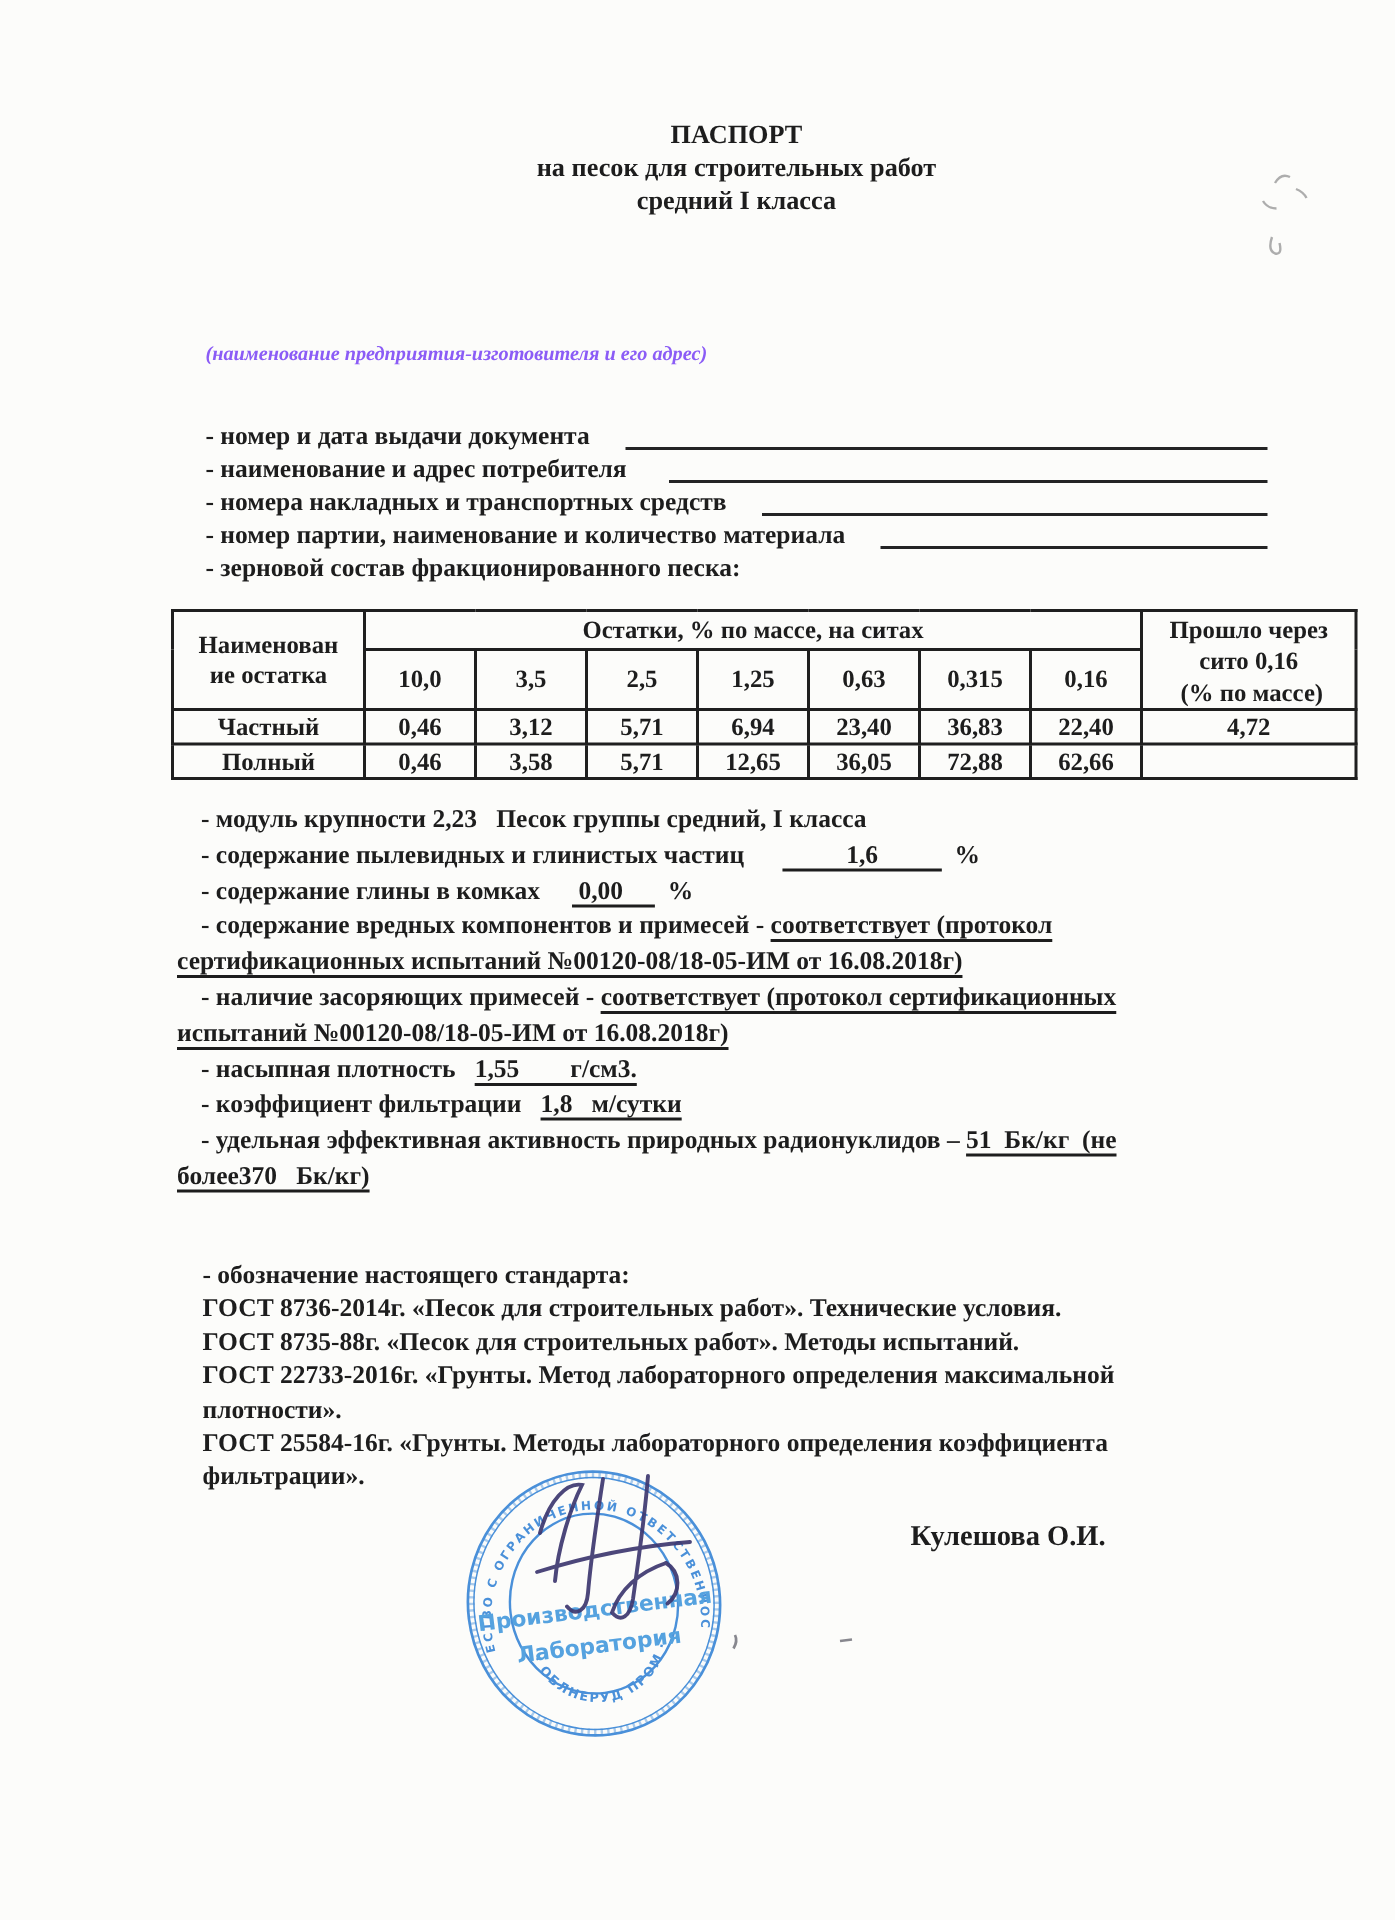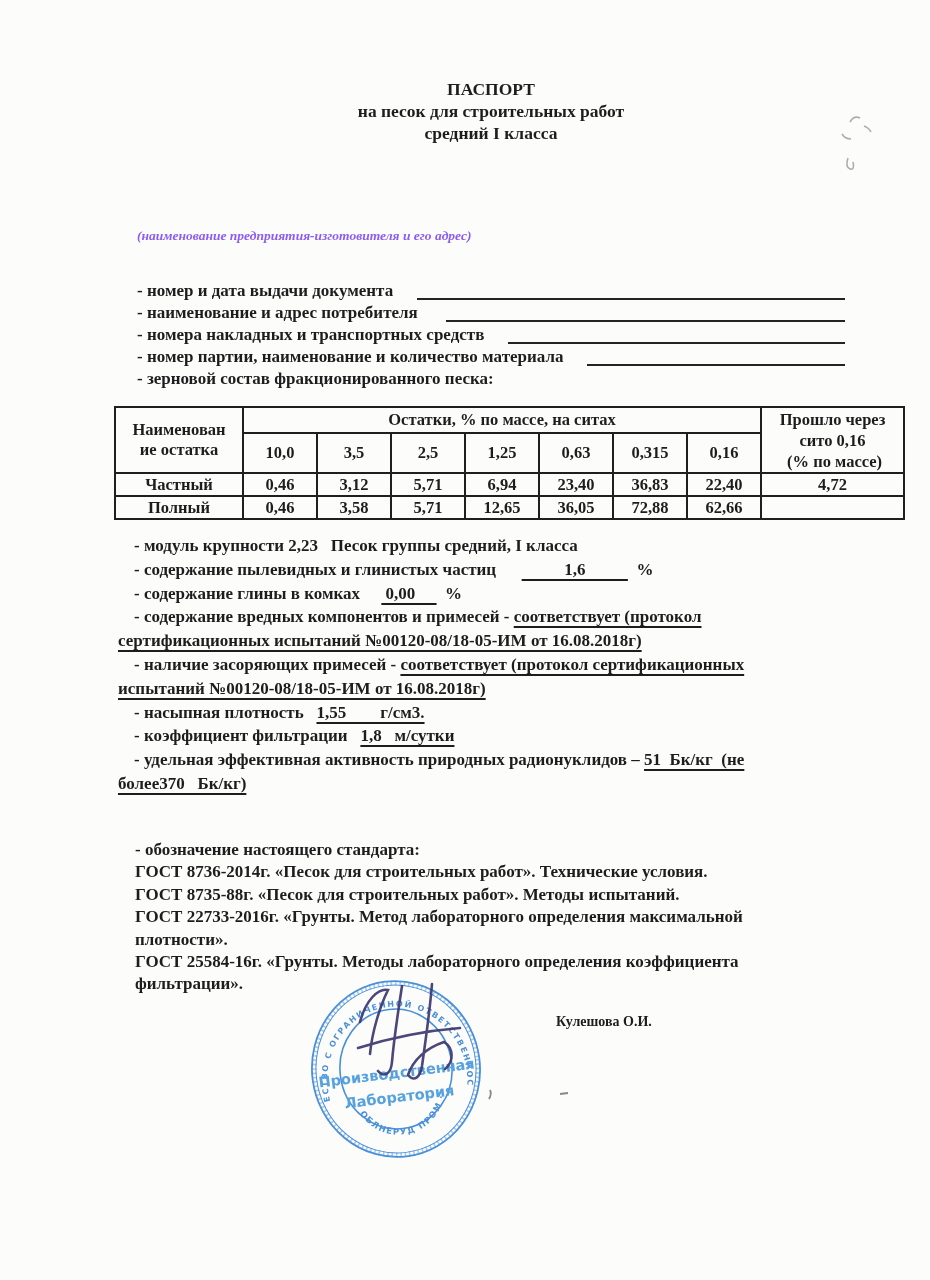--- a/index.html
+++ b/index.html
@@ -31,21 +31,21 @@
   td.rowname{text-align:left;padding-left:6px;}
   tr.hdr1{height:26px;} tr.hdr2{height:40px;padding-left:40px;} tr.datarow{height:23px;}
   
   .props{position:absolute;top:534px;left:118px;width:760px;font-size:17px;line-height:23.8px;white-space:pre;}
   .prop-line.indent{padding-left:16px;}
   .props .u{text-decoration:underline;text-decoration-thickness:2px;text-underline-offset:4px;}
   
   .standards{position:absolute;top:795px;left:135px;width:740px;font-size:17px;line-height:22.4px;white-space:pre;margin-top:44px;}
   
   .sig-role{position:absolute;top:1014px;left:135px;font-size:17.5px;line-height:24px;}
-  .sig-name{position:absolute;top:1014px;left:556px;font-size:14px;}
+  .sig-name{position:absolute;top:1014px;left:607px;font-size:19px;}
   
   .stamp{position:absolute;left:308px;top:976px;width:176px;height:186px;}
   
   .scanmark{position:absolute;}
 </style>
 </head>
 <body>
 
 <div class="page">
 

